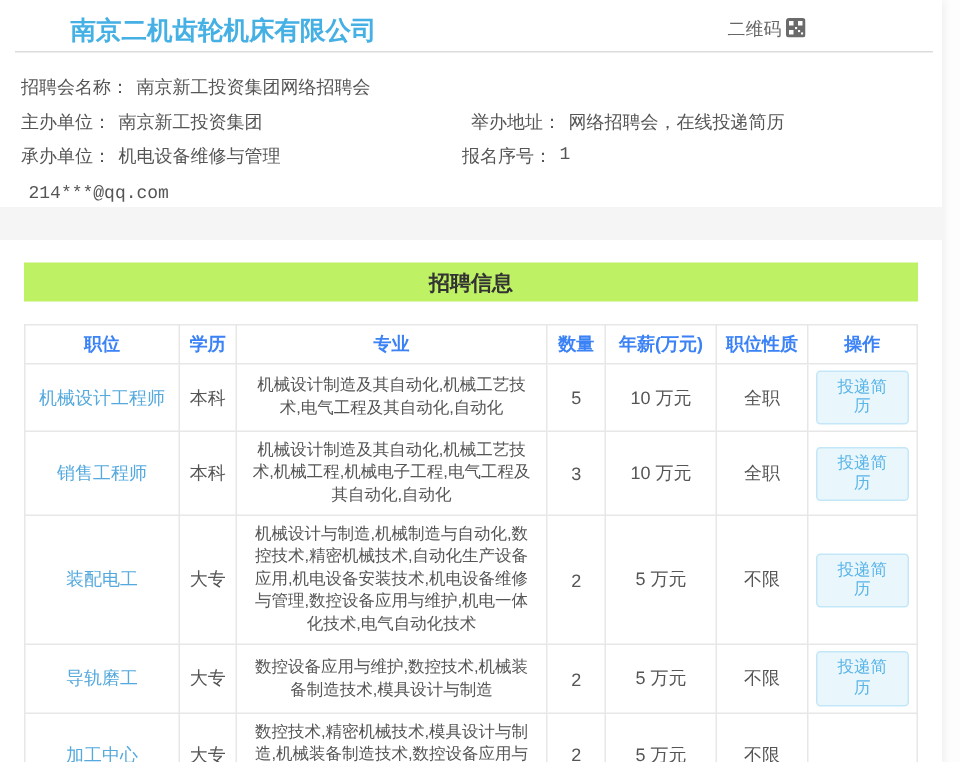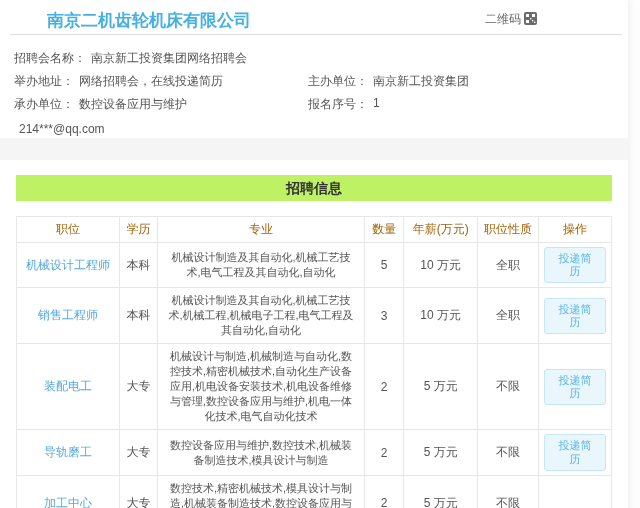--- a/index.html
+++ b/index.html
@@ -53,21 +53,21 @@
     font-size: 12px;
   }
   .info-row {
     display: flex;
     height: 23px;
     align-items: flex-end;
   }
   .info-cell { width: 294px; display: flex; white-space: nowrap; overflow: hidden; }
   .info-cell.right { width: 300px; }
   .info-label { color: #555; }
-  .info-value { color: #555; margin-left: 5px; }
+  .info-value { color: #555; margin-left: 5px; font-family: Liberation Mono, monospace; }
   
   .band {
     height: 22px;
     background: #f5f5f6;
   }
   
   .recruit {
     padding: 15px 16px 20px 16px;
   }
   .section-banner {
@@ -87,23 +87,23 @@
     font-size: 12px;
   }
   .jobs th, .jobs td {
     border: 1px solid #e7e7e7;
     text-align: center;
     vertical-align: middle;
     padding: 4px 5px;
     color: #555;
   }
   .jobs th {
-    font-weight: normal;
+    font-weight: bold;
     height: 26px;
-    color: #a16207;
+    color: #3b82f6;
   }
   td.position {
     color: #55a9dd;
     cursor: pointer;
   }
   td.major {
     font-size: 11px;
     line-height: 15px;
     padding: 5px 9px;
     color: #555;
@@ -147,33 +147,33 @@
   <div class="divider"></div>
 
   <div class="info">
     <div class="info-row">
       <div class="info-cell">
         <span class="info-label">招聘会名称：</span>
         <span class="info-value">南京新工投资集团网络招聘会</span>
       </div>
     </div>
     <div class="info-row">
-      <div class="info-cell">
-        <span class="info-label">举办地址：</span>
-        <span class="info-value">网络招聘会，在线投递简历</span>
-      </div>
       <div class="info-cell right">
         <span class="info-label">主办单位：</span>
         <span class="info-value">南京新工投资集团</span>
       </div>
+      <div class="info-cell">
+        <span class="info-label">举办地址：</span>
+        <span class="info-value">网络招聘会，在线投递简历</span>
+      </div>
     </div>
     <div class="info-row">
       <div class="info-cell">
         <span class="info-label">承办单位：</span>
-        <span class="info-value">数控设备应用与维护</span>
+        <span class="info-value">机电设备维修与管理</span>
       </div>
       <div class="info-cell right">
         <span class="info-label">报名序号：</span>
         <span class="info-value">1</span>
       </div>
     </div>
     <div class="info-row">
       <div class="info-cell">
         <span class="info-value">214***@qq.com</span>
       </div>

